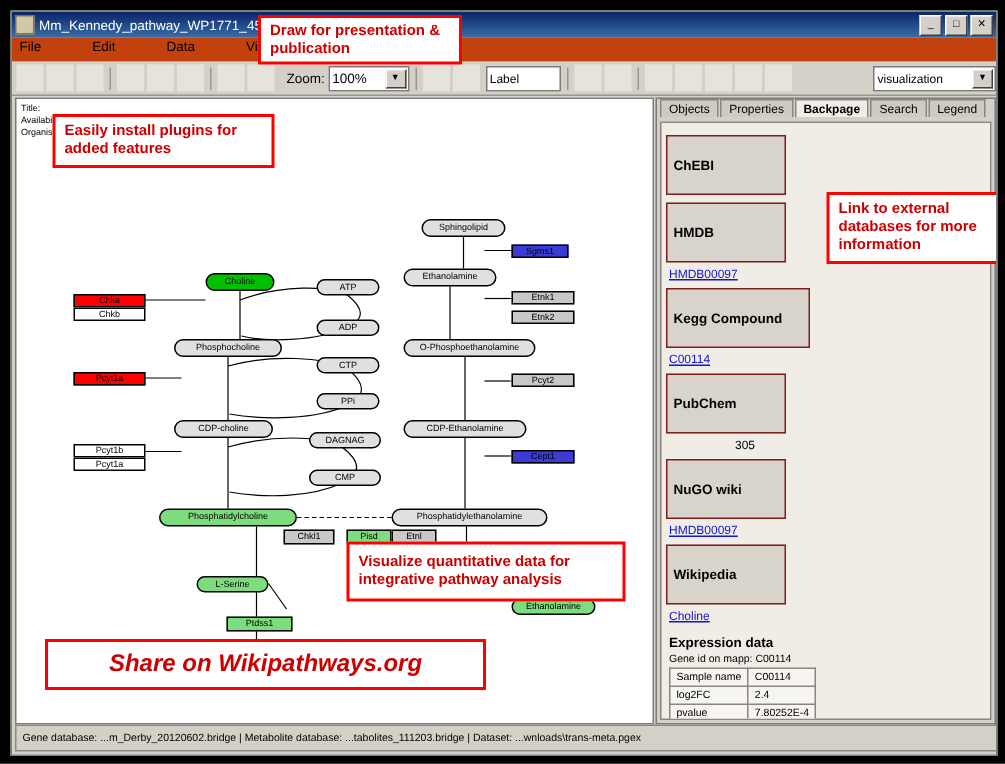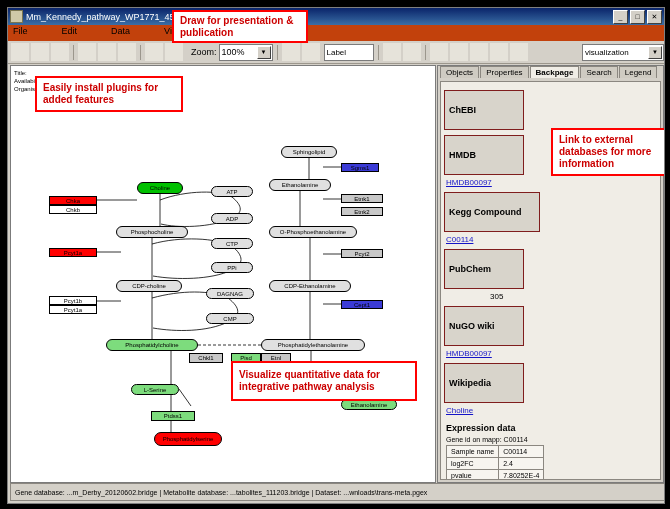--- a/index.html
+++ b/index.html
@@ -321,14 +321,15 @@
       </table>
     </div>
   </div>
 
   <div class="status">Gene database: ...m_Derby_20120602.bridge | Metabolite database: ...tabolites_111203.bridge | Dataset: ...wnloads\trans-meta.pgex</div>
 
   <div class="ann" id="ann-draw">Draw for presentation &amp; publication</div>
   <div class="ann" id="ann-plugins">Easily install plugins for added features</div>
   <div class="ann" id="ann-link">Link  to external databases  for more information</div>
   <div class="ann" id="ann-visual">Visualize quantitative data  for integrative pathway analysis</div>
+  <div class="ann" id="ann-share">Share on Wikipathways.org</div>
 
 </div>
 
 </body></html>

